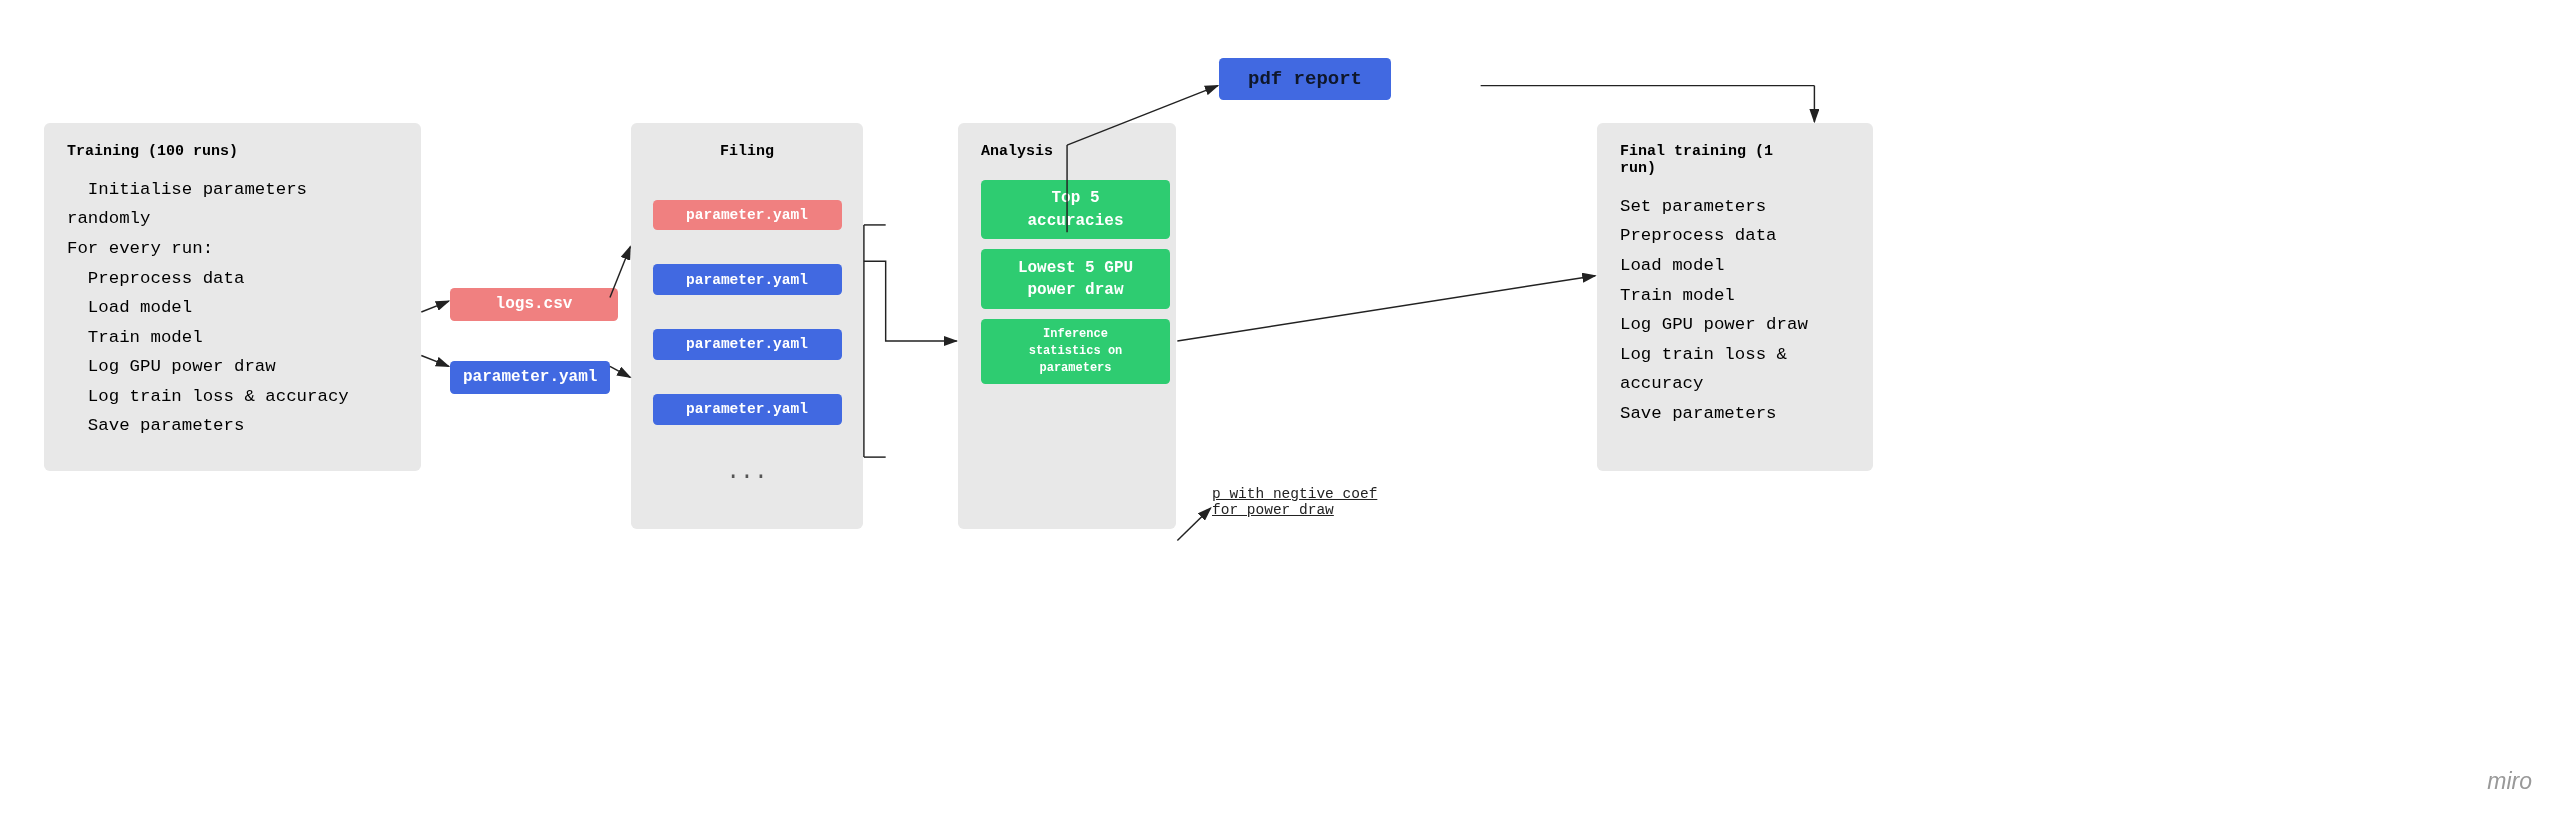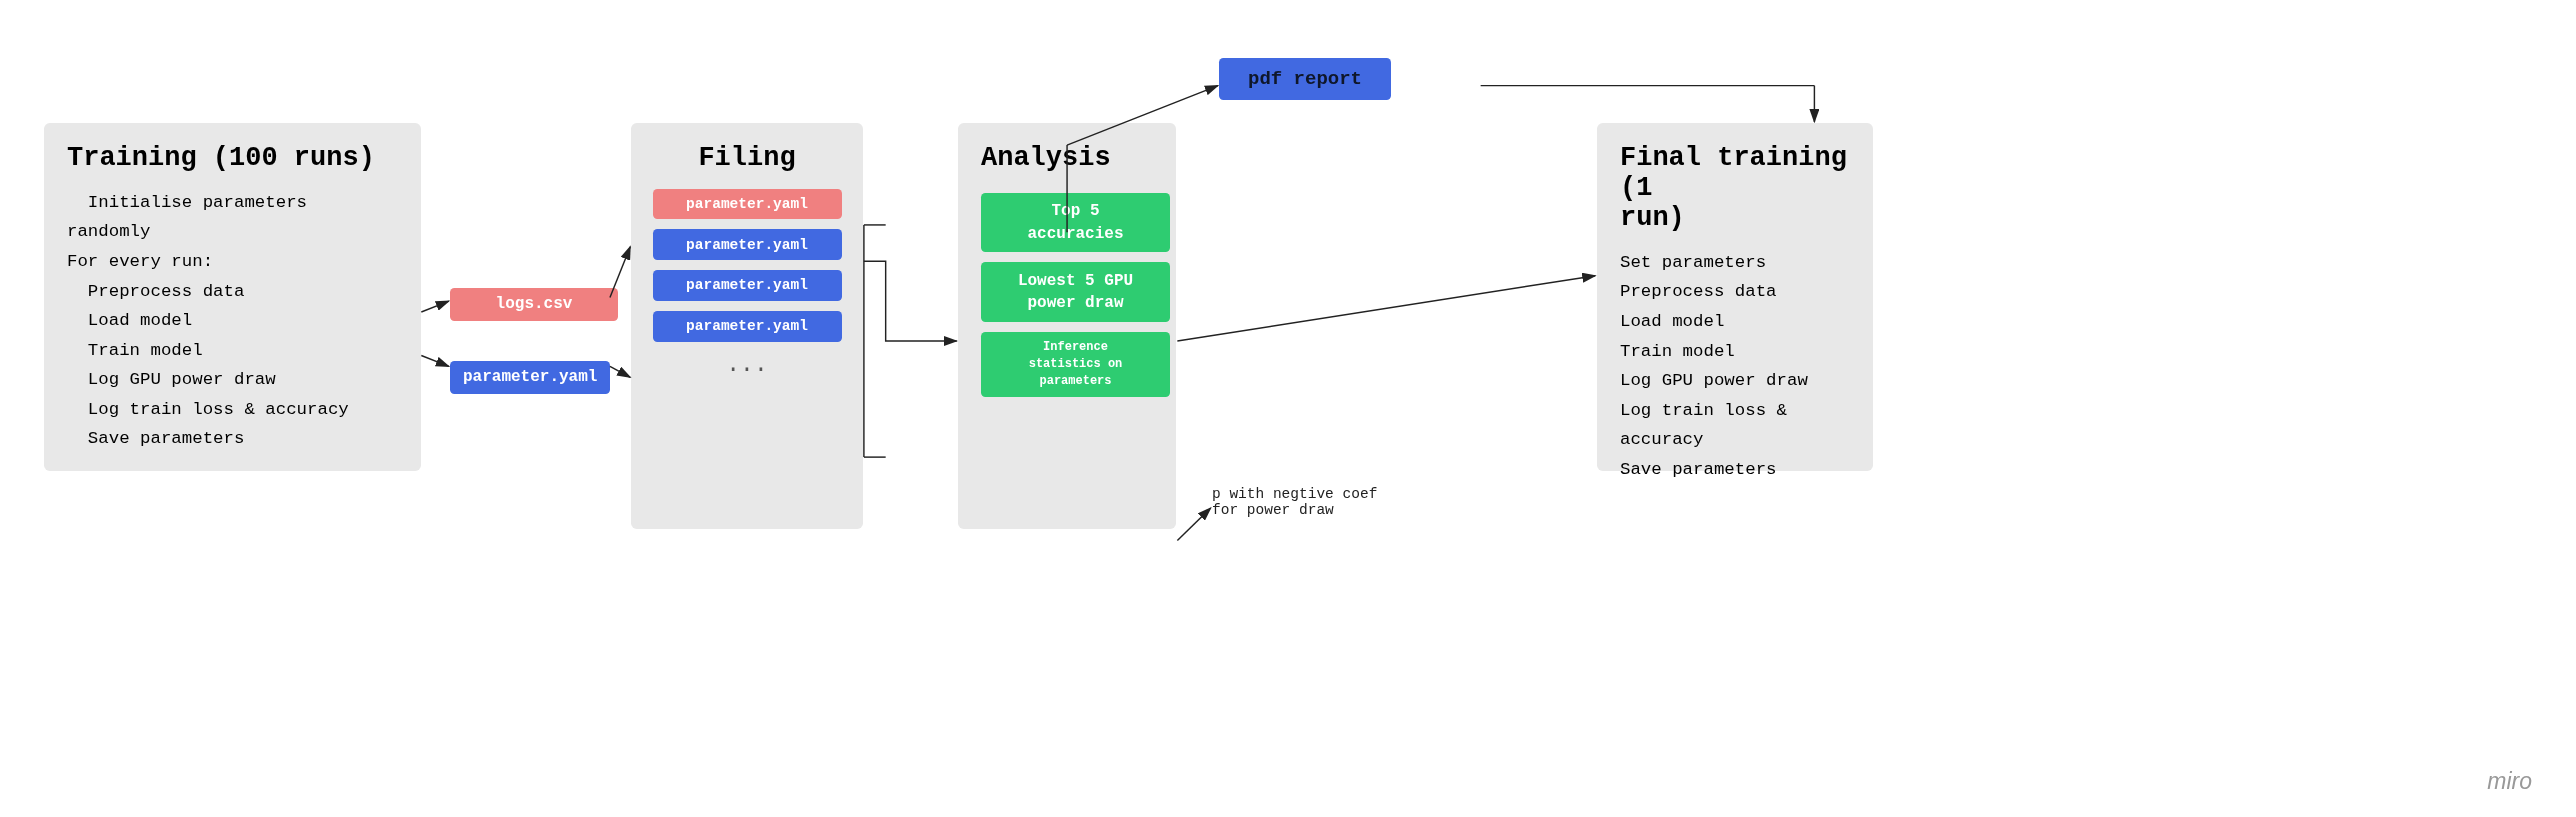--- a/index.html
+++ b/index.html
@@ -22,21 +22,21 @@
     
     .box {
       position: absolute;
       background: #e8e8e8;
       border-radius: 5.8px;
       padding: 20.3px 23px;
     }
 
     .box-title {
       font-weight: bold;
-      font-size: 27px;
+      font-size: 15px;
       margin-bottom: 14.5px;
     }
 
     .box-content {
       font-size: 17.4px;
       line-height: 1.7;
     }
 
     
     .training-box {
@@ -48,20 +48,21 @@
 
     
     .filing-box {
       left: 631px;
       top: 123px;
       width: 232px;
       height: 406px;
       display: flex;
       flex-direction: column;
       align-items: center;
+      gap: 24px;
     }
 
     .filing-box .box-title {
       margin-bottom: 10.2px;
     }
 
     
     .analysis-box {
       left: 958px;
       top: 123px;
@@ -128,20 +129,21 @@
       pointer-events: none;
     }
 
     
     .arrow-label {
       position: absolute;
       font-size: 14.5px;
       font-family: 'Courier New', Courier, monospace;
       color: #222;
       white-space: nowrap;
+      text-decoration: underline;
     }
 
     .miro-logo {
       position: absolute;
       bottom: 22px;
       right: 44px;
       font-size: 23px;
       font-family: Arial, sans-serif;
       color: #999;
       font-style: italic;

